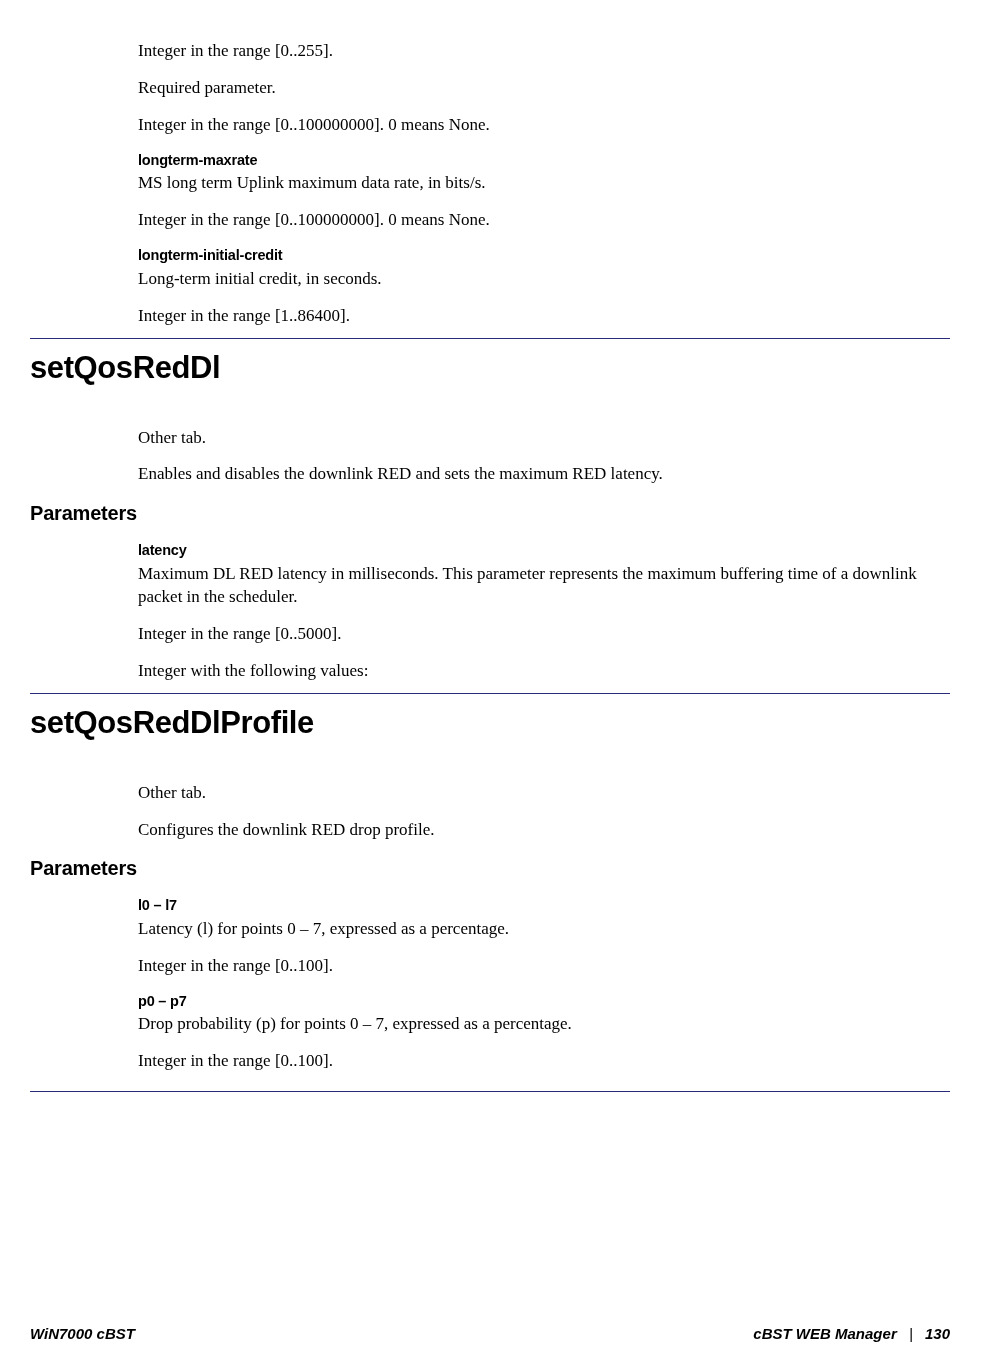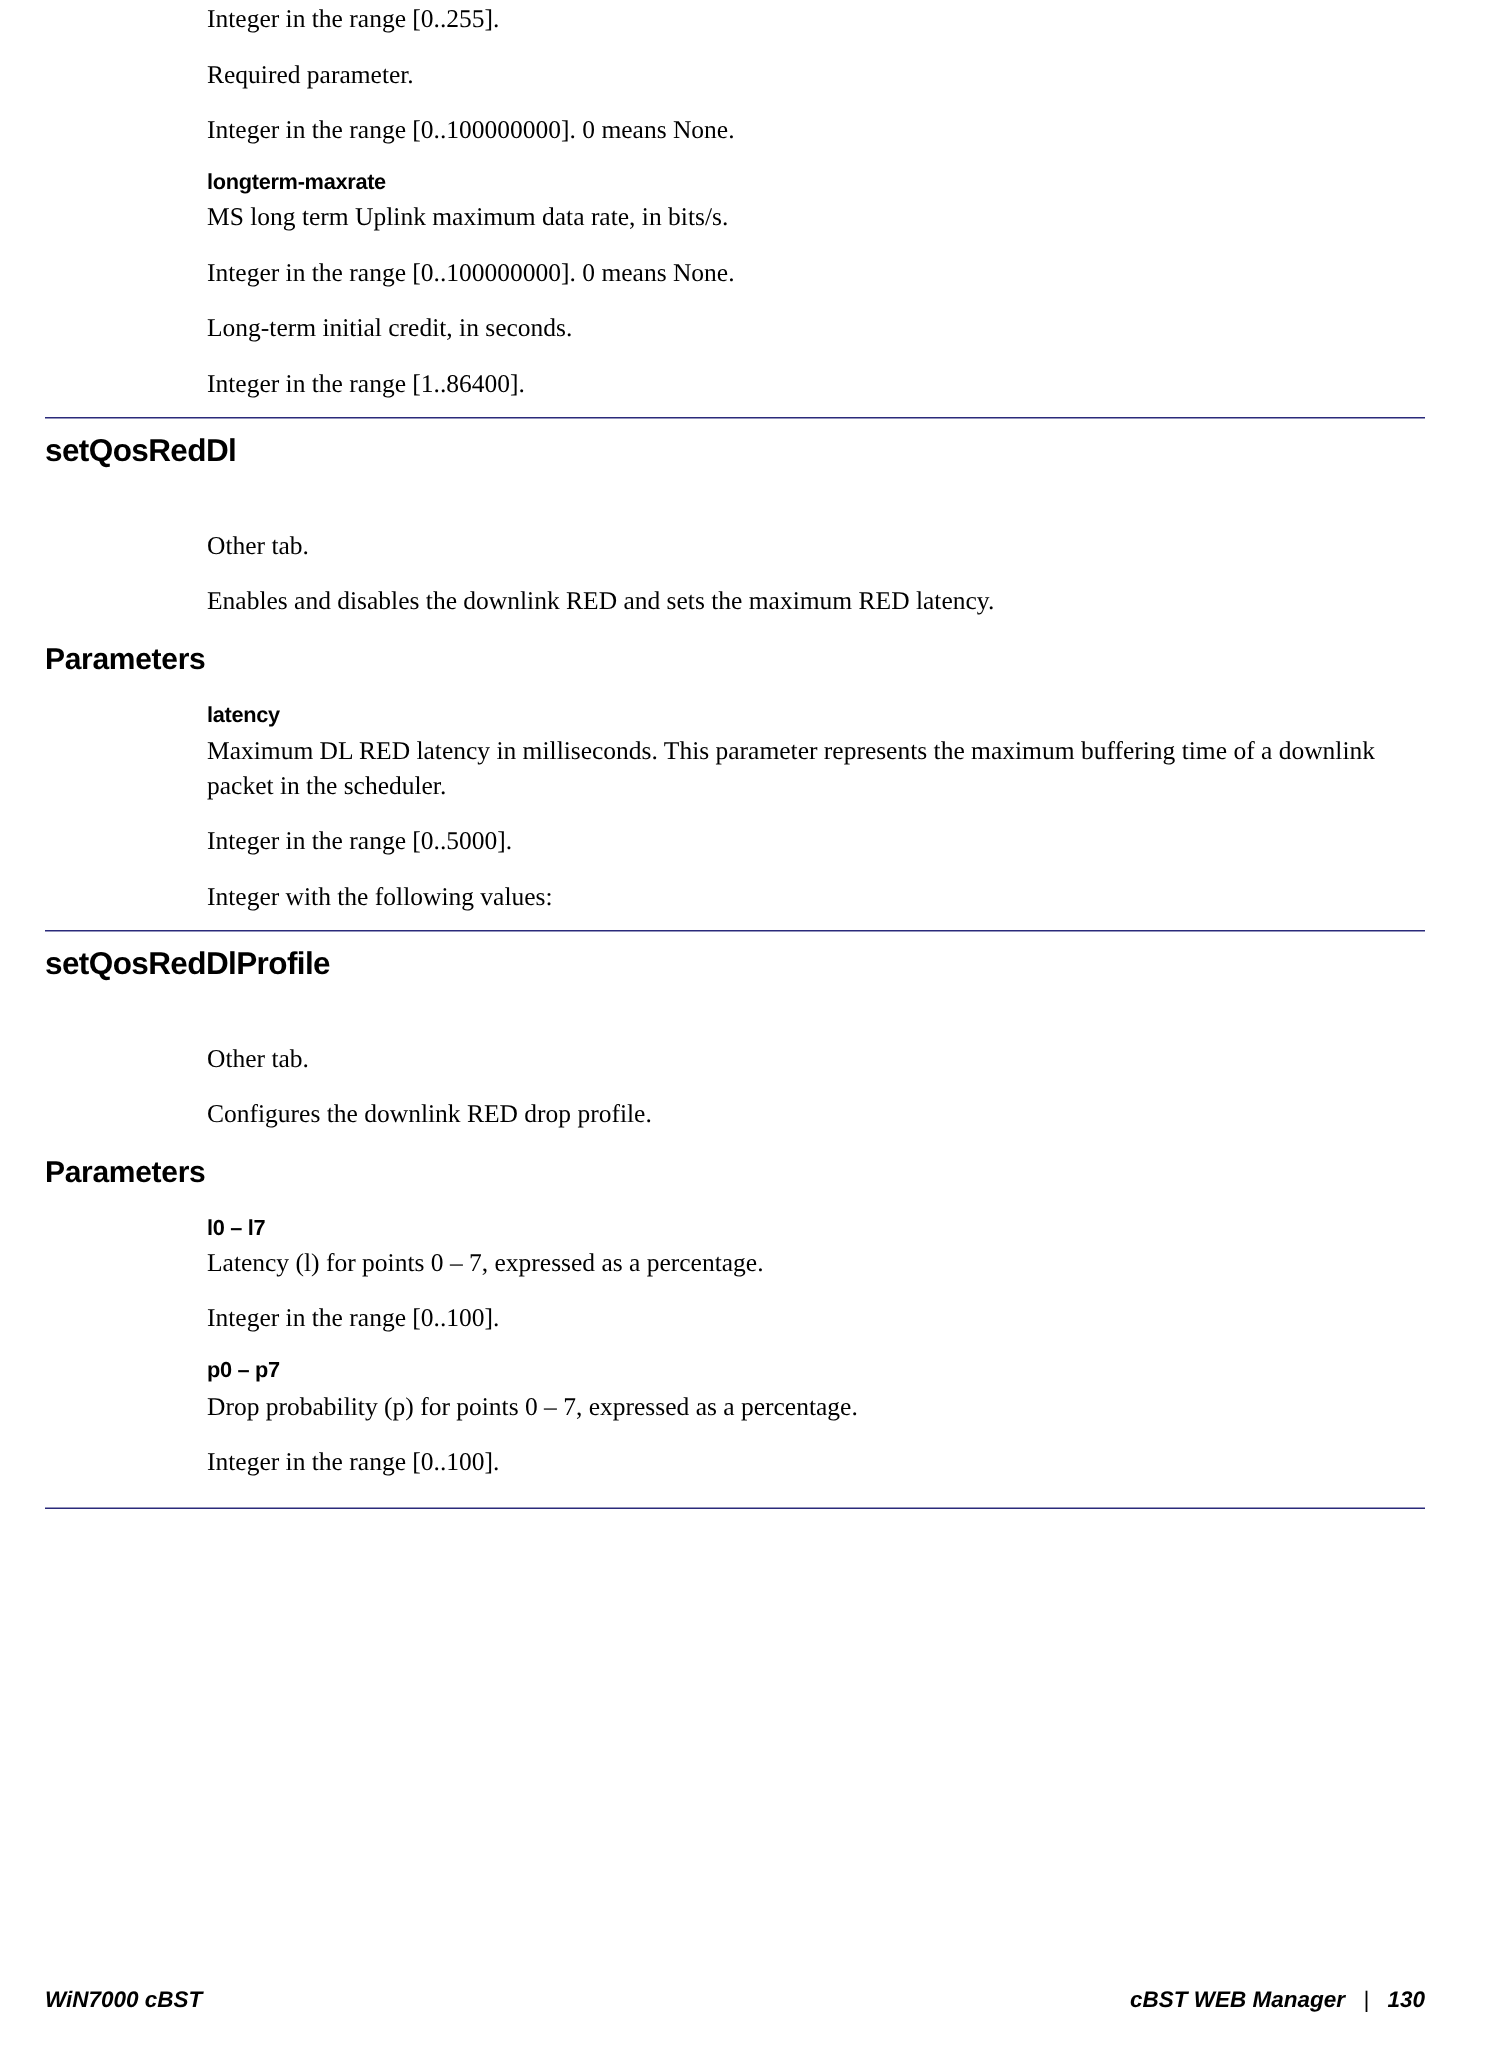--- a/index.html
+++ b/index.html
@@ -12,20 +12,21 @@
       color: #000;
       background: #fff;
       width: 992px;
       min-height: 1364px;
       box-sizing: border-box;
       position: relative;
     }
     .page {
       padding: 0 42px 0 30px;
       box-sizing: border-box;
+      margin-top: 38px;
     }
     .body-col {
       margin-left: 108px;
     }
     .p {
       margin: 0 0 14px 0;
     }
     .param-name {
       font-family: Verdana, Geneva, Arial, sans-serif;
       font-weight: bold;
@@ -42,21 +43,21 @@
       margin: 10px 0 6px 0;
     }
     hr.bottom-rule {
       border: none;
       border-top: 1px solid #2a2a7a;
       margin: 18px 42px 4px 30px;
     }
     .section-title {
       font-family: Verdana, Geneva, Arial, sans-serif;
       font-weight: bold;
-      font-size: 21px;
+      font-size: 31px;
       margin: 8px 0 38px 0;
       letter-spacing: -0.4px;
     }
     .side-heading {
       font-family: Verdana, Geneva, Arial, sans-serif;
       font-weight: bold;
       font-size: 20px;
       margin: 14px 0 14px 0;
       letter-spacing: -0.2px;
     }
@@ -93,20 +94,21 @@
   <div class="body-col">
     <p class="p">Integer in the range [0..255].</p>
     <p class="p">Required parameter.</p>
 
     <p class="p">Integer in the range [0..100000000]. 0 means None.</p>
 
     <p class="param-name">longterm-maxrate</p>
     <p class="param-desc">MS long term Uplink maximum data rate, in bits/s.</p>
     <p class="p">Integer in the range [0..100000000]. 0 means None.</p>
 
+    <p class="param-name">longterm-initial-credit</p>
     <p class="param-desc">Long-term initial credit, in seconds.</p>
     <p class="p" style="margin-bottom:10px">Integer in the range [1..86400].</p>
   </div>
 
   <hr class="section-rule">
   <h2 class="section-title">setQosRedDl</h2>
 
   <div class="body-col">
     <p class="p">Other tab.</p>
     <p class="p">Enables and disables the downlink RED and sets the maximum RED latency.</p>

